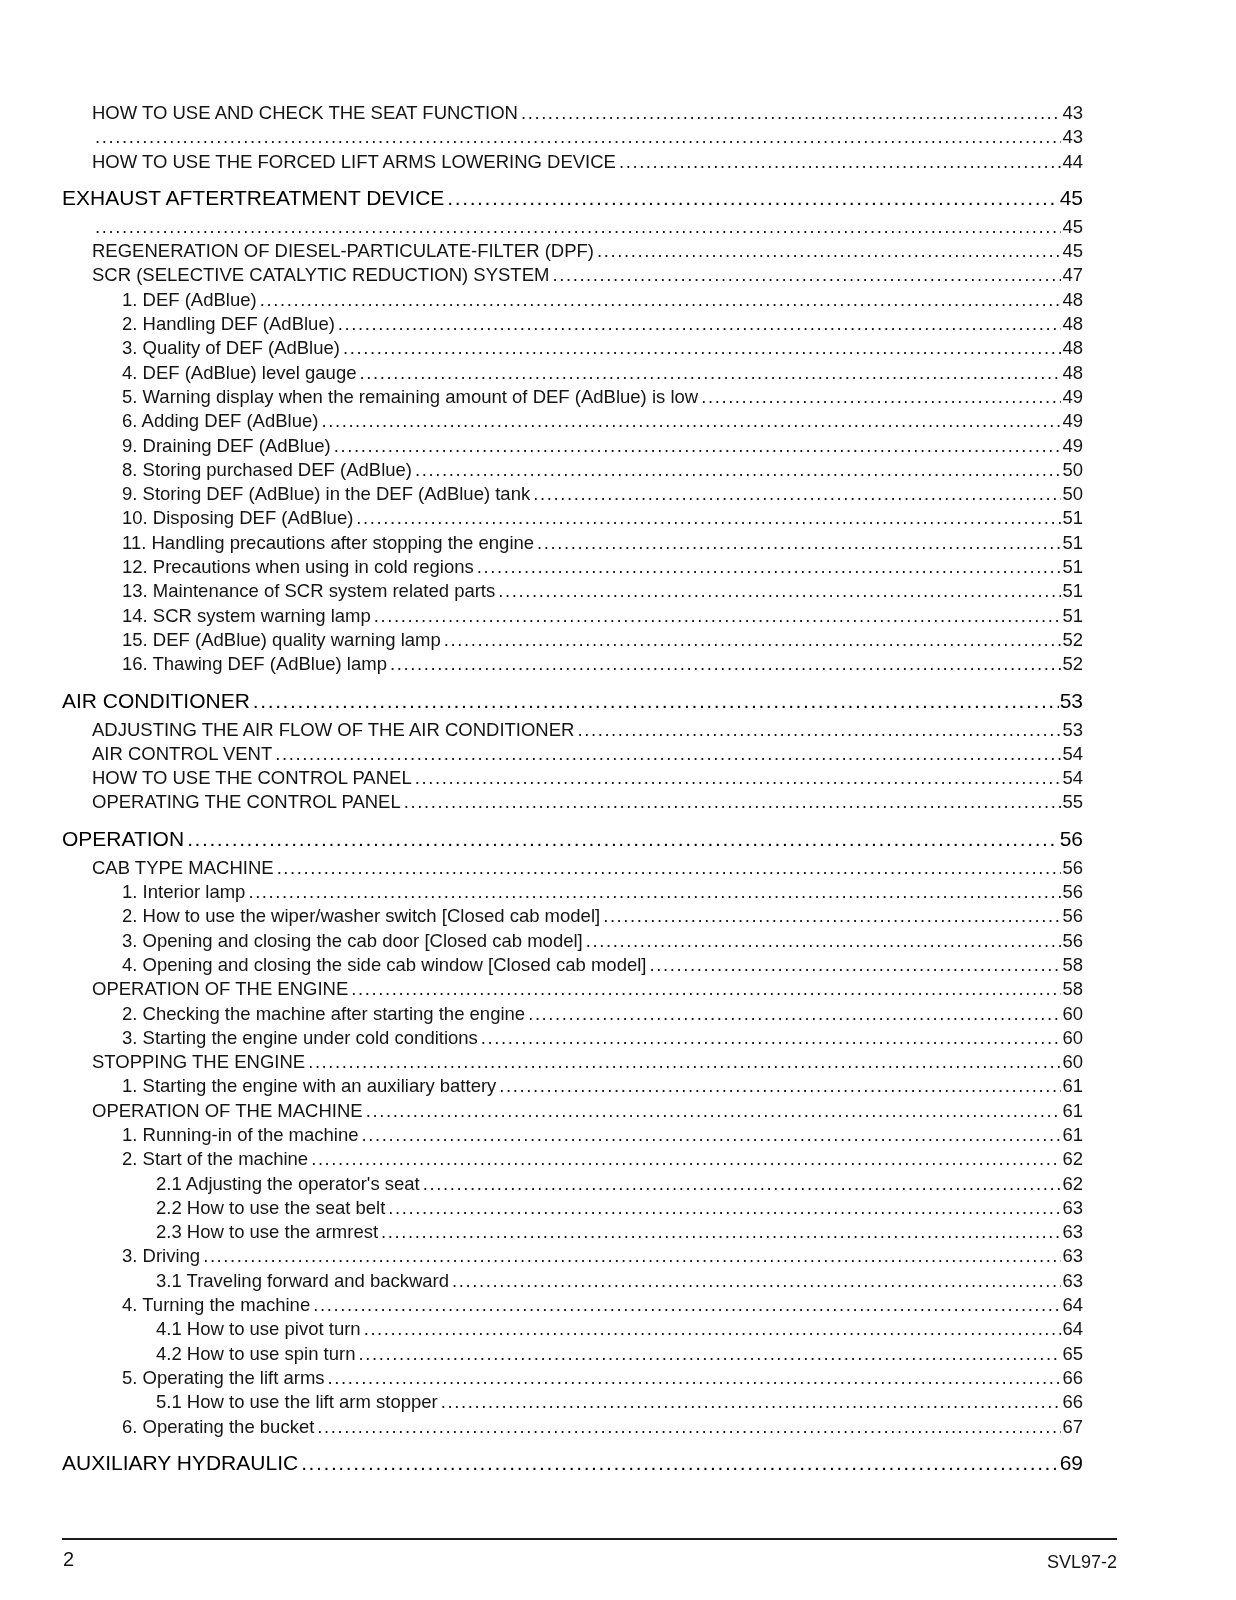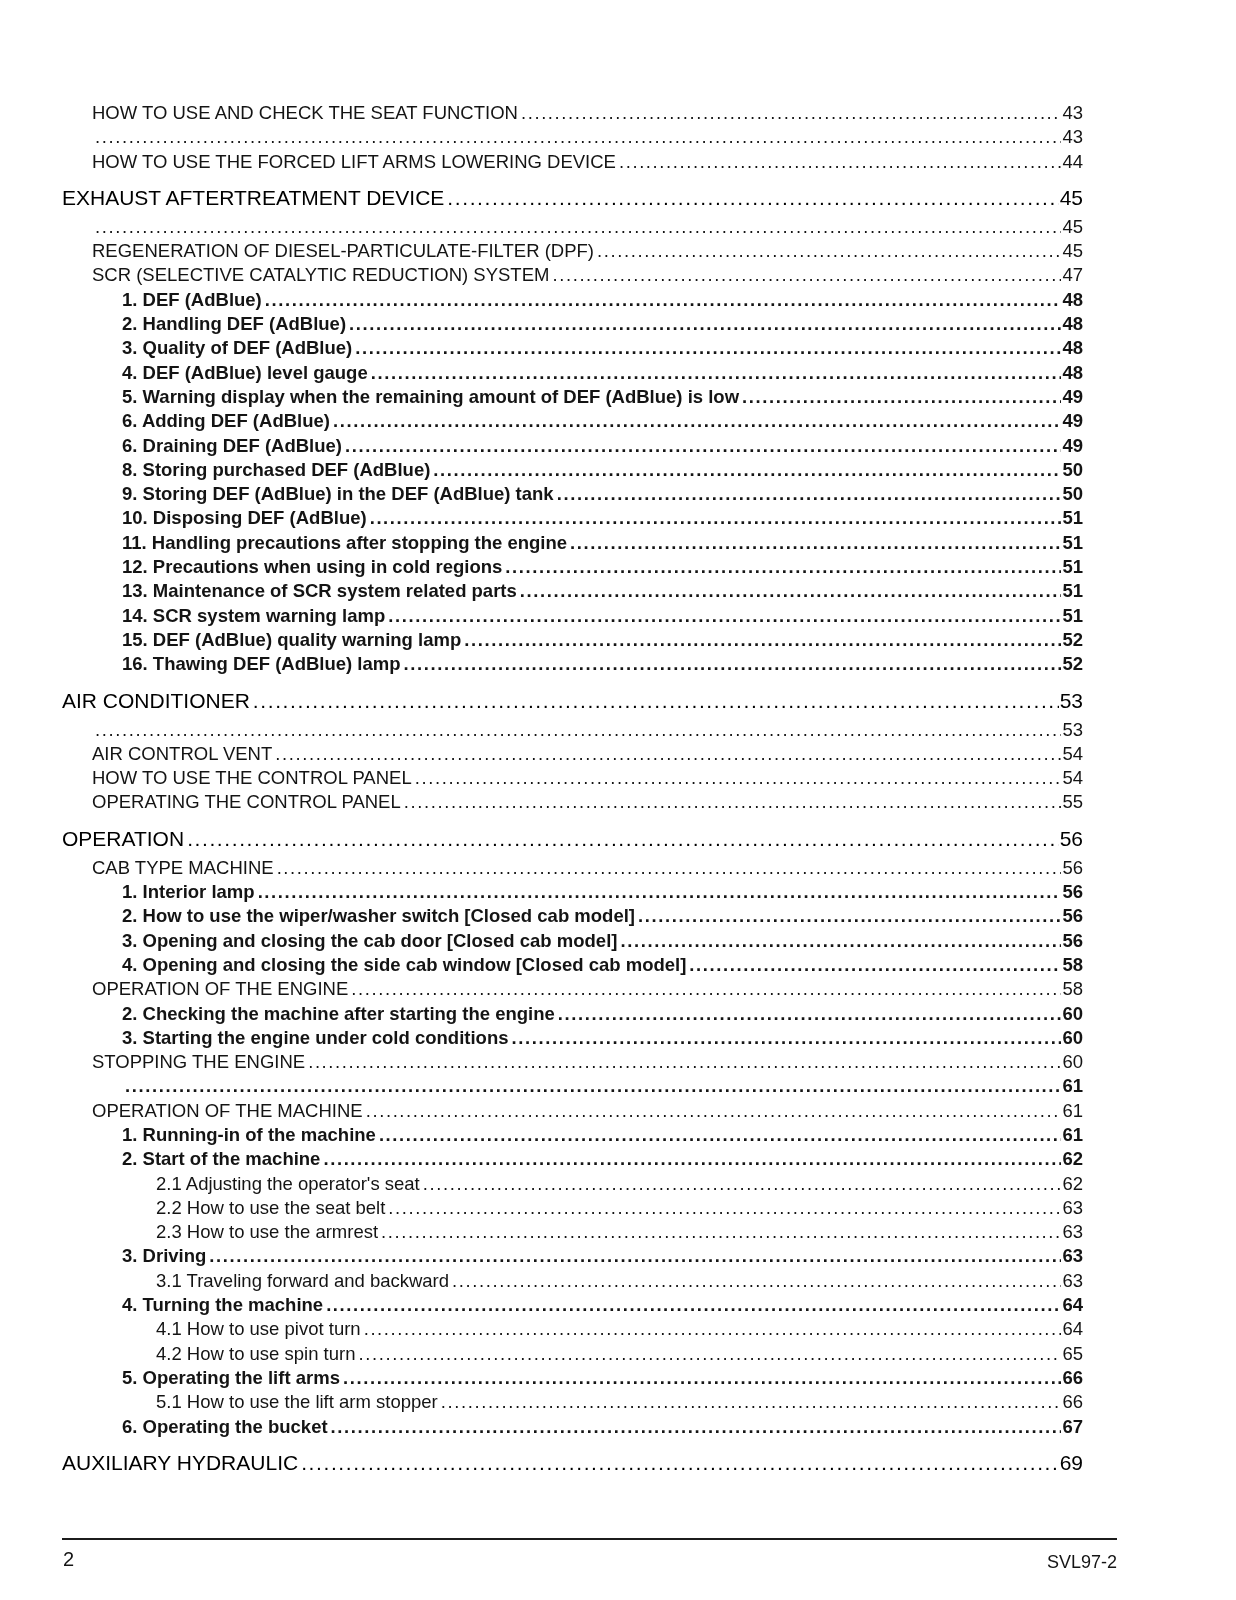--- a/index.html
+++ b/index.html
@@ -35,21 +35,21 @@
     color: #141414;
   }
   .row.l0 {
     font-weight: normal;
     font-size: 21px;
     line-height: 26px;
     margin: 11px 0 4px 0;
     color: #000000;
   }
   .row.l1 { padding-left: 30px; }
-  .row.l2 { padding-left: 60px; font-weight: bold; }
+  .row.l2 { padding-left: 60px; }
   .row.l3 { padding-left: 94px; }
   .label {
     flex: 0 0 auto;
     white-space: nowrap;
   }
   .dots {
     flex: 1 1 auto;
     min-width: 0;
     overflow: hidden;
     white-space: nowrap;
@@ -147,21 +147,21 @@
         <span class="label">5. Warning display when the remaining amount of DEF (AdBlue) is low</span>
         <span class="dots"></span>
         <span class="pagenum">49</span>
       </div>
       <div class="row l2">
         <span class="label">6. Adding DEF (AdBlue)</span>
         <span class="dots"></span>
         <span class="pagenum">49</span>
       </div>
       <div class="row l2">
-        <span class="label">6. Draining DEF (AdBlue)</span>
+        <span class="label">9. Draining DEF (AdBlue)</span>
         <span class="dots"></span>
         <span class="pagenum">49</span>
       </div>
       <div class="row l2">
         <span class="label">8. Storing purchased DEF (AdBlue)</span>
         <span class="dots"></span>
         <span class="pagenum">50</span>
       </div>
       <div class="row l2">
         <span class="label">9. Storing DEF (AdBlue) in the DEF (AdBlue) tank</span>
@@ -202,20 +202,21 @@
         <span class="label">16. Thawing DEF (AdBlue) lamp</span>
         <span class="dots"></span>
         <span class="pagenum">52</span>
       </div>
       <div class="row l0">
         <span class="label">AIR CONDITIONER</span>
         <span class="dots"></span>
         <span class="pagenum">53</span>
       </div>
       <div class="row l1">
+        <span class="label">ADJUSTING THE AIR FLOW OF THE AIR CONDITIONER</span>
         <span class="dots"></span>
         <span class="pagenum">53</span>
       </div>
       <div class="row l1">
         <span class="label">AIR CONTROL VENT</span>
         <span class="dots"></span>
         <span class="pagenum">54</span>
       </div>
       <div class="row l1">
         <span class="label">HOW TO USE THE CONTROL PANEL</span>
@@ -271,20 +272,21 @@
         <span class="label">3. Starting the engine under cold conditions</span>
         <span class="dots"></span>
         <span class="pagenum">60</span>
       </div>
       <div class="row l1">
         <span class="label">STOPPING THE ENGINE</span>
         <span class="dots"></span>
         <span class="pagenum">60</span>
       </div>
       <div class="row l2">
+        <span class="label">1. Starting the engine with an auxiliary battery</span>
         <span class="dots"></span>
         <span class="pagenum">61</span>
       </div>
       <div class="row l1">
         <span class="label">OPERATION OF THE MACHINE</span>
         <span class="dots"></span>
         <span class="pagenum">61</span>
       </div>
       <div class="row l2">
         <span class="label">1. Running-in of the machine</span>

